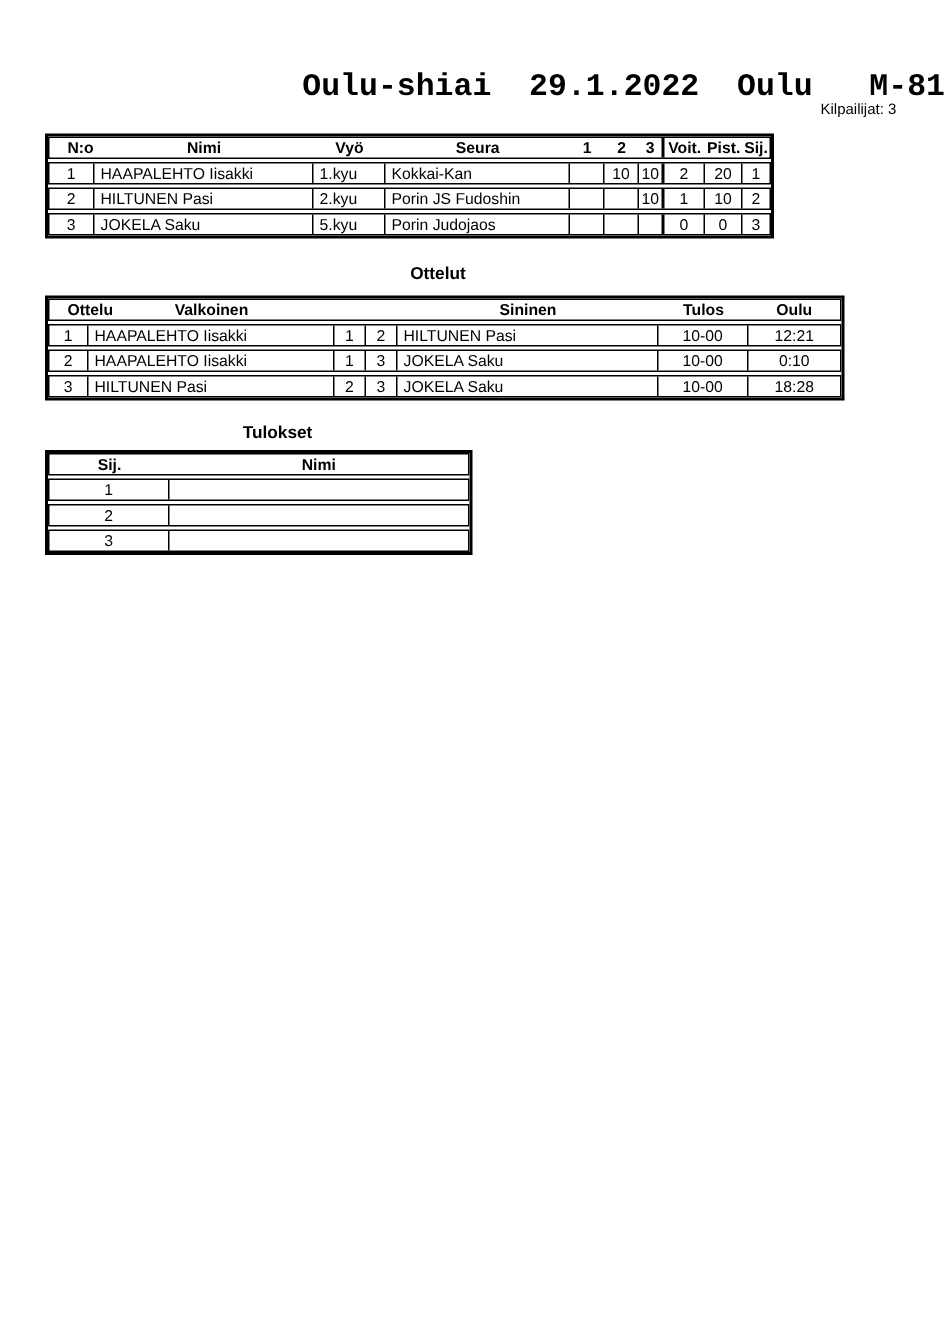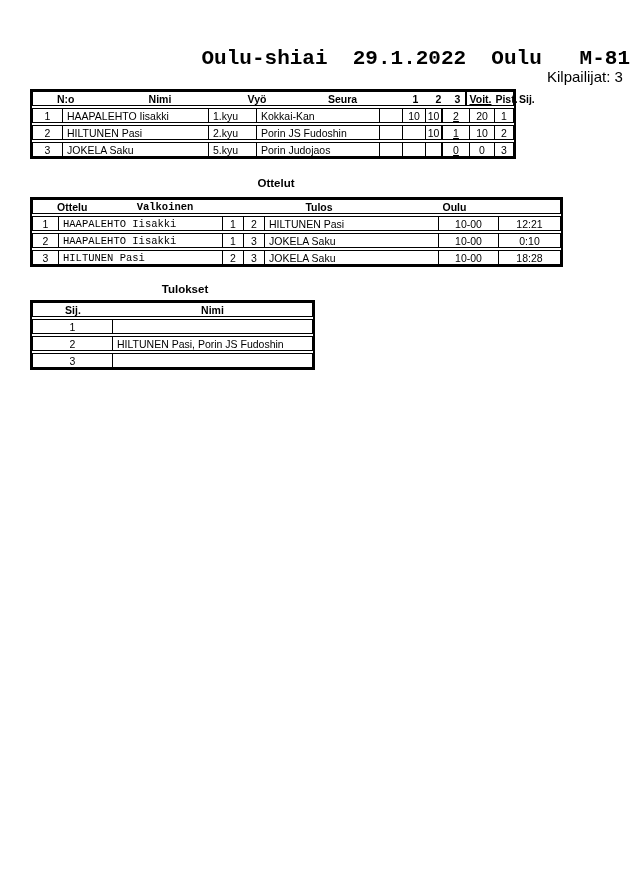--- a/index.html
+++ b/index.html
@@ -18,23 +18,23 @@
     white-space:pre;
     letter-spacing:0px;
     font-family:Liberation Mono, monospace;
   }
   .section-heading {
     font-size:11.5px; font-weight:bold;
     transform:translateX(-50%);
     white-space:nowrap;
   }
   #heading-competitors { left:237px; top:69px;margin-top:38px; }
-  #heading-matches     { left:276px; top:177px;text-align:center; }
+  #heading-matches     { left:292px; top:177px;text-align:center; }
   #heading-results     { left:185px; top:283px; }
-  .count-label { left:547px; top:68px; font-size:15px; }
+  .count-label { left:547px; top:68px; font-size:10px; }
 
   .jtable {
     position:absolute;
     border:2px solid #000;
     background:#fff;
     display:flex; flex-direction:column;
     gap:2px;
     box-sizing:border-box;
   }
   .trow {
@@ -48,40 +48,40 @@
   .trow.head { font-weight:bold; }
   .tcell {
     box-sizing:border-box;
     display:flex; align-items:center; justify-content:center;
     font-size:10.5px; line-height:12px;
     white-space:nowrap; overflow:hidden;
     flex:0 0 auto;
   }
   .trow.head .tcell { overflow:visible; }
   .tcell.left  { justify-content:flex-start; padding-left:4px; }
-  .tcell.flush { justify-content:flex-start; padding-left:0;margin-left:24px; }
+  .tcell.flush { justify-content:flex-start; padding-left:12px; }
   .tcell.bR  { border-right:1px solid #000; }
   .tcell.bR2 { border-right:2px solid #000; }
   .tcell.grow { flex:1 1 auto; }
 
   
   #table-competitors { left:30px; top:89px; width:486px; }
   .t1-no    { width:30px; }
   .t1-name  { width:146px; }
   .t1-belt  { width:48px; }
   .t1-club  { width:123px; }
   .t1-m     { width:23px; }
   .t1-m3    { width:17px; }
-  .t1-wins  { width:27px;text-decoration:underline; }
+  .t1-wins  { width:27px; }
   .t1-pts   { width:25px; }
 
   
   #table-matches { left:30px; top:197px; width:533px; }
   .t2-match { width:26px; }
-  .t2-white { width:164px;font-family:Liberation Mono, monospace; }
+  .t2-white { width:164px; }
   .t2-n     { width:21px; }
   .t2-blue  { width:174px; }
   .t2-result{ width:60px; }
 
   
   #table-results { left:30px; top:300px; width:285px; }
   .t3-place { width:80px; }
 </style>
 </head>
 <body>
@@ -146,20 +146,21 @@
 </div>
 
 <div class="abs section-heading" id="heading-matches">Ottelut</div>
 
 <div class="jtable" id="table-matches">
   <div class="trow head">
     <div class="tcell flush t2-match">Ottelu</div>
     <div class="tcell t2-white">Valkoinen</div>
     <div class="tcell t2-n"></div>
     <div class="tcell t2-n"></div>
+    <div class="tcell t2-blue">Sininen</div>
     <div class="tcell t2-result">Tulos</div>
     <div class="tcell grow">Oulu</div>
   </div>
 
   <div class="trow">
     <div class="tcell bR t2-match">1</div>
     <div class="tcell bR left t2-white">HAAPALEHTO Iisakki</div>
     <div class="tcell bR t2-n">1</div>
     <div class="tcell bR t2-n">2</div>
     <div class="tcell bR left t2-blue">HILTUNEN Pasi</div>
@@ -193,18 +194,17 @@
 <div class="jtable" id="table-results">
   <div class="trow head">
     <div class="tcell t3-place">Sij.</div>
     <div class="tcell grow">Nimi</div>
   </div>
   <div class="trow">
     <div class="tcell bR t3-place">1</div>
   </div>
   <div class="trow">
     <div class="tcell bR t3-place">2</div>
-    <div class="tcell left grow">HILTUNEN Pasi, Porin JS Fudoshin</div>
   </div>
   <div class="trow">
     <div class="tcell bR t3-place">3</div>
   </div>
 </div>
 
 </body></html>

